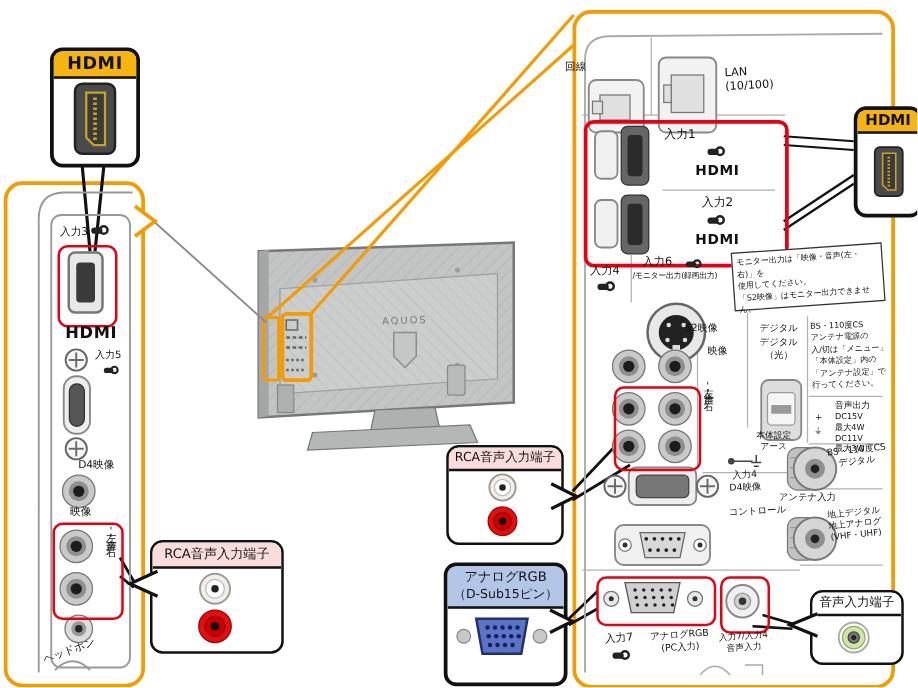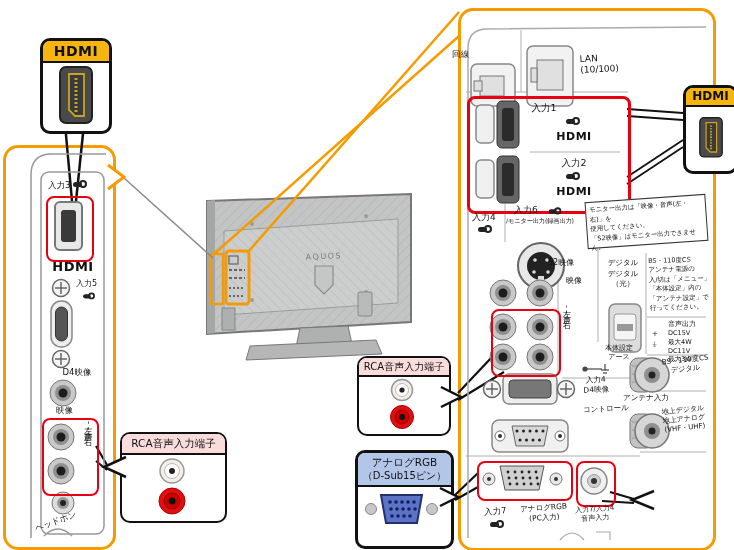--- a/index.html
+++ b/index.html
@@ -486,20 +486,29 @@
           <circle cx="51" cy="22" r="1.8"></circle>
           <circle cx="57" cy="22" r="1.8"></circle>
         <circle cx="34" cy="29" r="1.8"></circle>
           <circle cx="40" cy="29" r="1.8"></circle>
           <circle cx="46" cy="29" r="1.8"></circle>
           <circle cx="52" cy="29" r="1.8"></circle>
       </g>
     </svg>
   </div>
 
+  <div class="callout" style="left:648px;top:472px;width:71px;height:56px;border-width:2.5px;">
+    <div class="co-head" style="height:17px;background:#fff;font-size:10px;line-height:17px;font-weight:normal;border-bottom-width:2px;">音声入力端子</div>
+    <svg width="66" height="34" viewBox="0 0 66 34" style="display:block;">
+      <circle cx="33" cy="17" r="12" fill="#fff" stroke="#aaa" stroke-width="1.5"></circle>
+      <circle cx="33" cy="17" r="9" fill="#cfe3ac" stroke="#8fb050"></circle>
+      <circle cx="33" cy="17" r="4.5" fill="#777" stroke="#444"></circle>
+        <circle cx="33" cy="17" r="2" fill="#222"></circle>
+    </svg>
+  </div>
 
   <svg id="toplayer" class="layer" width="734" height="550" viewBox="0 0 734 550">
     <path d="M108,165 L124,177 L108,189" fill="#fff" stroke="#F59B00" stroke-width="3"></path>
     <path d="M126,457 L104,467 L126,477" fill="#fff" stroke="#111" stroke-width="2.5"></path>
     <path d="M441,387 L461,397 L441,407" fill="#fff" stroke="#111" stroke-width="2.5"></path>
     <path d="M440,488 L458,497 L440,506" fill="#fff" stroke="#111" stroke-width="2.5"></path>
     <path d="M654,491 L632,500 L654,509" fill="#fff" stroke="#111" stroke-width="2.5"></path>
   </svg>
 
 </div>

